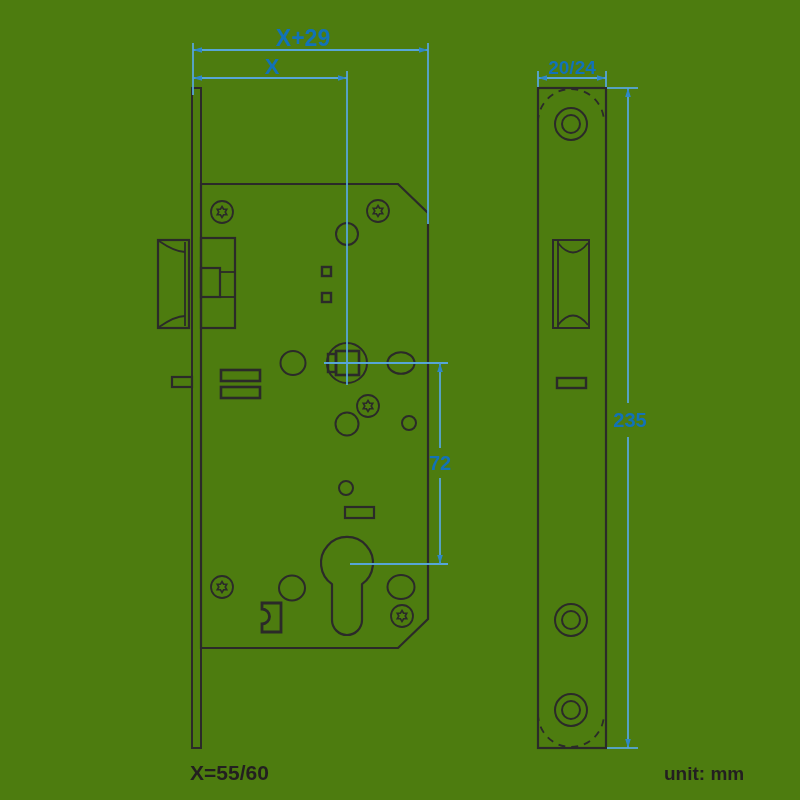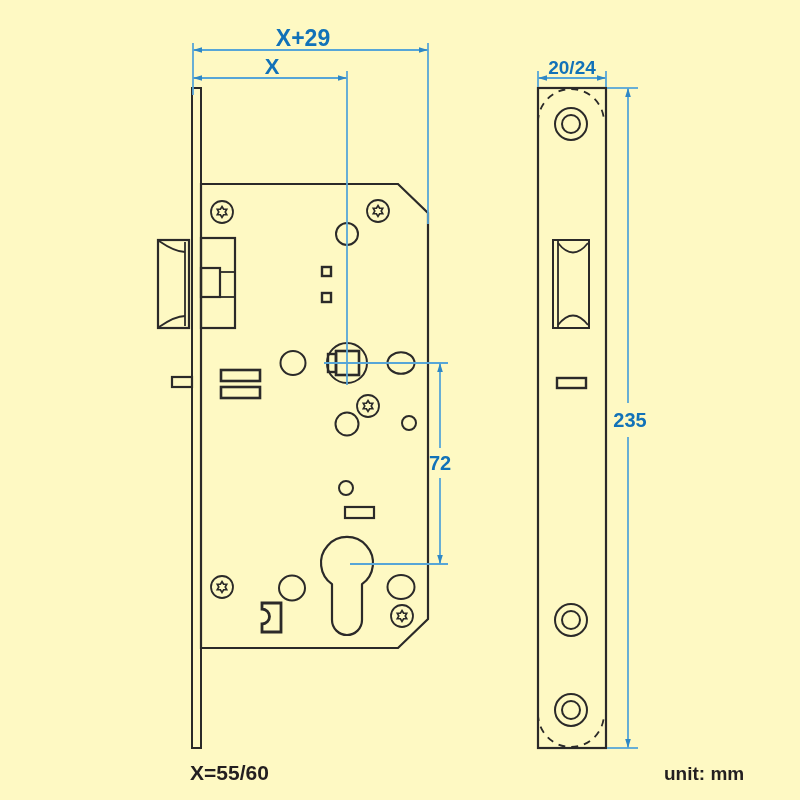--- a/index.html
+++ b/index.html
@@ -1,17 +1,17 @@
 <!DOCTYPE html>
 <html><head>
 <meta charset="utf-8">
 <style>
   html,body{margin:0;padding:0;background:#ffffff;}
   .canvas{
-    position:relative;width:800px;height:800px;background:#fef9c3;
+    position:relative;width:800px;height:800px;background:#4d7c0f;
     font-family:"Liberation Sans","DejaVu Sans",sans-serif;
     overflow:hidden;
     text-decoration:underline;
   }
   svg text{
     font-family:"Liberation Sans","DejaVu Sans",sans-serif;
     font-weight:bold;
   }
   .dim-text{fill:#1272b8;}
   .note-text{fill:#231f20;}

